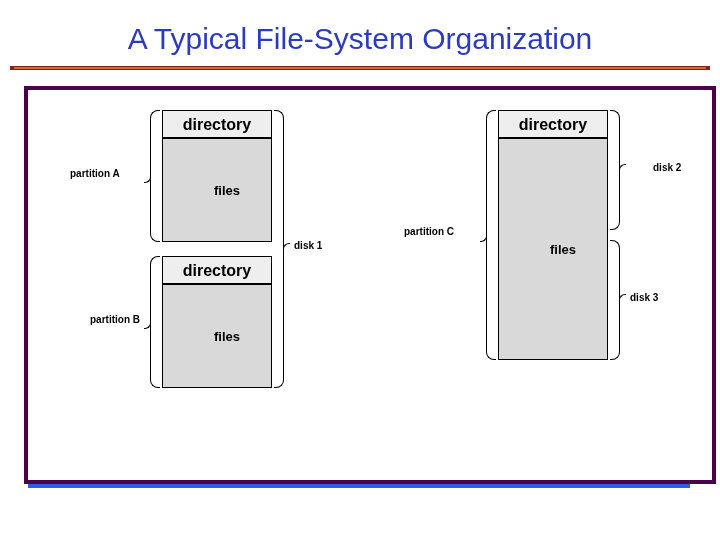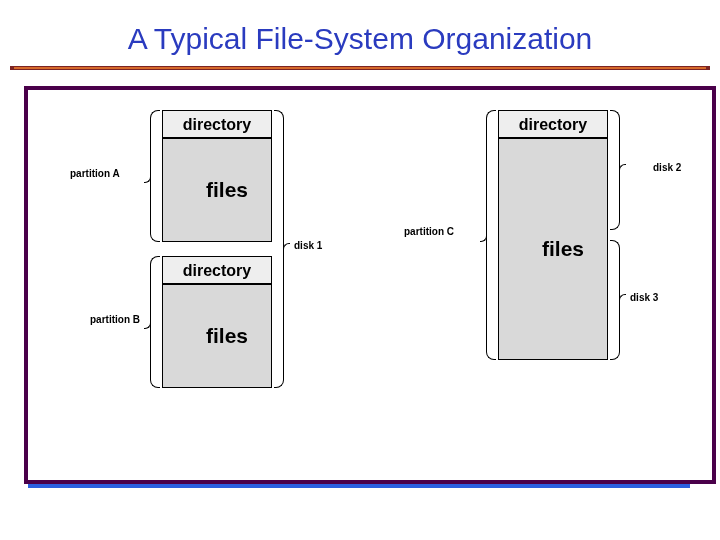--- a/index.html
+++ b/index.html
@@ -9,21 +9,21 @@
   .rule-out { position:absolute; left:10px; right:10px; top:66px; height:4px; background:#7b2424; }
   .rule-in  { position:absolute; left:14px; right:14px; top:67px; height:2px; background:#d66a2b; }
 
   .panel-shadow { position:absolute; left:28px; top:90px; width:662px; height:398px; background:#2b5fe0; }
   .panel { position:absolute; left:24px; top:86px; width:692px; height:398px; background:#ffffff; border:4px solid #4a004a;font-weight:bold; }
 
   
   .col-left { position:absolute; left:134px; top:20px; width:110px; }
   .box { border:1px solid #000; text-align:center; background:#fff; }
   .dir  { height:28px; line-height:28px; font-size:16px; background:#eee; }
-  .files { font-size:21px; display:flex; align-items:center; justify-content:center; background:#d9d9d9;padding-left:20px; }
+  .files { font-size:13px; display:flex; align-items:center; justify-content:center; background:#d9d9d9;padding-left:20px; }
   .fA   { height:104px; }
   .dirB { margin-top:14px; }
   .fB   { height:104px; }
 
   
   .col-right { position:absolute; left:470px; top:20px; width:110px; }
   .fC { height:222px; }
 
   
   .lbl { position:absolute; font-size:10px; color:#000; white-space:nowrap; }

